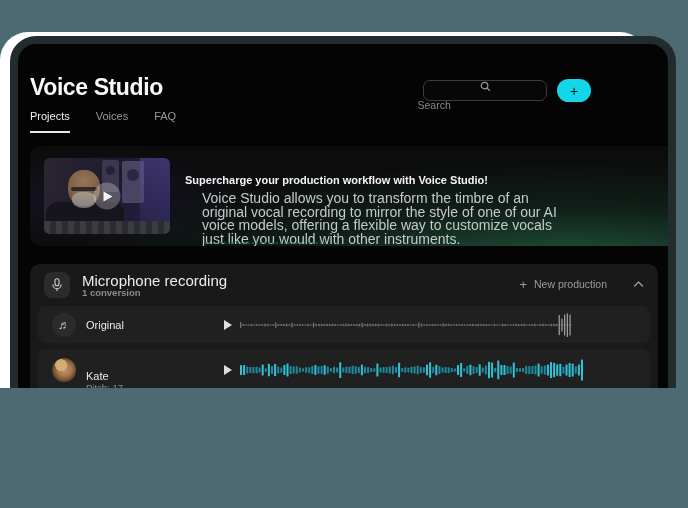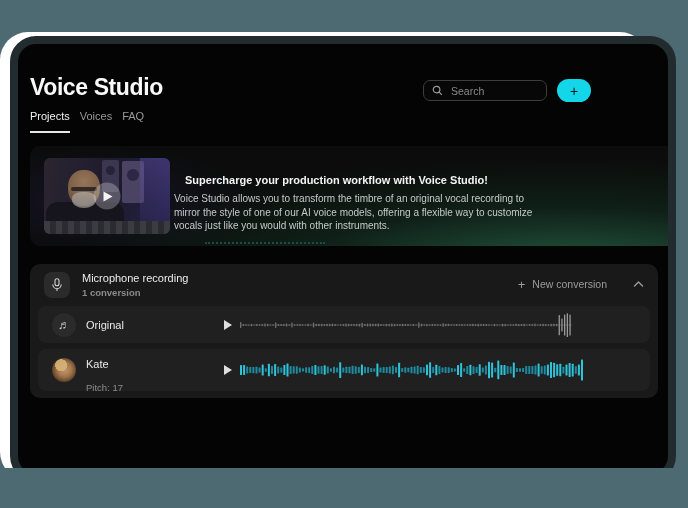--- a/index.html
+++ b/index.html
@@ -1,39 +1,39 @@
 <!DOCTYPE html>
 <html><head>
 <meta charset="utf-8">
 <style>
   html,body{margin:0;padding:0;background:#4d6a72;}
-  .canvas{position:relative;width:688px;height:468px;background:#4d6a72;overflow:hidden;
+  .canvas{position:relative;width:688px;height:388px;background:#4d6a72;overflow:hidden;
           font-family:"Liberation Sans","DejaVu Sans",sans-serif;}
   
   .backcard{position:absolute;left:0;top:32px;width:648px;height:448px;background:#ffffff;border-radius:28px;}
   
   .window{position:absolute;left:10px;top:36px;width:666px;height:446px;box-sizing:border-box;
           background:#040404;border:8px solid #222c2f;border-radius:26px;overflow:hidden;}
   .win-inner{position:absolute;inset:0;}
 
   .page-title{position:absolute;left:12px;top:30px;font-size:23px;font-weight:700;color:#fafafa;letter-spacing:-0.4px;}
 
   .searchbox{position:absolute;left:405px;top:36px;width:124px;height:21px;box-sizing:border-box;
-             border:1px solid #3d3d3d;border-radius:7px;background:#070707;display:flex;align-items:center;padding:0 8px;gap:6px;}
+             border:1px solid #3d3d3d;border-radius:7px;background:#070707;display:flex;align-items:center;padding:0 8px;gap:6px;flex-direction:column;}
   .searchbox svg{flex:0 0 auto;}
   .searchbox input{flex:1;min-width:0;background:transparent;border:none;outline:none;color:#dedede;font-size:10.5px;
                    font-family:"Liberation Sans","DejaVu Sans",sans-serif;}
   .searchbox input::placeholder{color:#8a8a8a;}
 
   .cta{position:absolute;left:539px;top:35px;height:23px;padding:0 13px;border:none;border-radius:12px;
        background:#13d7e9;color:#04181b;font-size:11px;font-weight:700;display:flex;align-items:center;gap:7px;cursor:pointer;
        font-family:"Liberation Sans","DejaVu Sans",sans-serif;}
   .cta .plus{font-size:14px;font-weight:400;line-height:1;}
 
-  .tabs{position:absolute;left:12px;top:66px;display:flex;gap:10px;font-size:11px;}
+  .tabs{position:absolute;left:12px;top:66px;display:flex;gap:26px;font-size:11px;}
   .tab{color:#999999;padding-bottom:9px;cursor:pointer;}
   .tab.active{color:#f0f0f0;border-bottom:2px solid #e8e8e8;}
 
   
   .banner{position:absolute;left:12px;top:102px;width:628px;height:100px;border-radius:10px;overflow:hidden;
           background:
             radial-gradient(95% 135% at 80% 118%, rgba(36,94,66,0.9) 0%, rgba(19,47,35,0.55) 42%, rgba(8,10,9,0) 78%),
             radial-gradient(40% 90% at 10% 55%, rgba(42,34,86,0.35) 0%, rgba(0,0,0,0) 60%),
             #0b0c0b; padding-left: 44px;}
   .banner-dots{position:absolute;left:175px;bottom:2px;width:120px;border-top:2px dotted #1d6a5e;opacity:.65;}
@@ -50,45 +50,45 @@
   .thumb .head::after{content:"";position:absolute;left:4px;bottom:-2px;width:24px;height:16px;border-radius:40% 40% 50% 50%;
                       background:linear-gradient(180deg,rgba(190,190,190,0.55),rgba(150,150,150,0.75));}
   .thumb .body{position:absolute;left:2px;bottom:6px;width:78px;height:26px;border-radius:12px 12px 0 0;background:#16141c;}
   .thumb .desk{position:absolute;left:0;bottom:0;width:100%;height:13px;
                background:repeating-linear-gradient(90deg,#3b3b42 0 6px,#2b2b31 6px 12px);}
   .playbtn{position:absolute;left:50%;top:50%;transform:translate(-50%,-50%);width:27px;height:27px;border-radius:50%;
            background:rgba(225,225,225,0.30);display:flex;align-items:center;justify-content:center;cursor:pointer;}
   .playbtn .tri{width:0;height:0;border-left:9px solid #f4f4f4;border-top:5.5px solid transparent;border-bottom:5.5px solid transparent;margin-left:2px;}
 
   .banner-title{position:absolute;left:155px;top:28px;font-size:11px;font-weight:700;color:#f4f4f4;}
-  .banner-body{position:absolute;left:144px;top:46px;width:372px;font-size:10px;line-height:13.6px;color:#c6c9ca;}
+  .banner-body{position:absolute;left:172px;top:46px;width:372px;font-size:14px;line-height:13.6px;color:#c6c9ca;}
 
   
   .card{position:absolute;left:12px;top:220px;width:628px;height:134px;background:#19191a;border-radius:10px;}
   .card-header{position:absolute;left:0;top:0;width:100%;height:40px;}
   .mic-sq{position:absolute;left:14px;top:8px;width:26px;height:26px;border-radius:8px;background:#2b2b2c;
           display:flex;align-items:center;justify-content:center;}
-  .card-title{position:absolute;left:52px;top:8px;font-size:11px;color:#ececec;}
+  .card-title{position:absolute;left:52px;top:8px;font-size:15px;color:#ececec;}
   .card-sub{position:absolute;left:52px;top:23px;font-size:9.5px;color:#8b8b8b;font-weight:bold;}
   .header-right{position:absolute;right:14px;top:0;height:40px;display:flex;align-items:center;gap:20px;}
   .new-conv{display:flex;align-items:center;gap:7px;color:#9c9c9c;font-size:10.5px;cursor:pointer;background:none;border:none;
             font-family:"Liberation Sans","DejaVu Sans",sans-serif;}
   .new-conv .plus{font-size:13px;line-height:1;}
   .chev{cursor:pointer;display:flex;align-items:center;}
 
   .track{position:absolute;left:8px;width:612px;background:#202021;border-radius:8px;}
   .track.t0{top:42px;height:37px;}
   .track.t1{top:85px;height:42px;}
   .track-icon{position:absolute;left:14px;top:50%;transform:translateY(-50%);width:24px;height:24px;border-radius:50%;
               background:#2b2b2c;display:flex;align-items:center;justify-content:center;color:#cfcfcf;font-size:12px;overflow:hidden;}
   .avatar{background:
             radial-gradient(circle at 38% 30%,rgba(214,178,120,0.9) 0 26%,rgba(0,0,0,0) 27%),
             radial-gradient(circle at 52% 48%,#c49a6e 0%,#a3764c 40%,#5f4128 70%,#241a12 100%);}
   .track-name{position:absolute;left:48px;top:50%;transform:translateY(-50%);font-size:11px;color:#e9e9e9;}
-  .track.t1 .track-name{top:9px;transform:none;}
+  .track.t1 .track-name{top:21px;transform:none;}
   .track-pitch{position:absolute;left:48px;top:23px;font-size:9.5px;color:#8b8b8b;margin-top:10px;}
   .row-play{position:absolute;left:182px;top:50%;transform:translateY(-50%);width:16px;height:16px;background:none;border:none;
             display:flex;align-items:center;justify-content:center;cursor:pointer;padding:0;}
   .row-play .tri{width:0;height:0;border-left:8px solid #dedede;border-top:5px solid transparent;border-bottom:5px solid transparent;}
   .wave{position:absolute;left:202px;top:50%;transform:translateY(-50%);cursor:pointer;}
 </style>
 </head>
 <body>
 
 <div class="canvas">
@@ -141,21 +141,21 @@
               <rect x="4" y="0.8" width="4" height="7" rx="2" fill="none" stroke="#d2d2d2" stroke-width="1.1"></rect>
               <path d="M1.8,6.5 a4.2,4.2 0 0 0 8.4,0" fill="none" stroke="#d2d2d2" stroke-width="1.1"></path>
               <line x1="6" y1="10.8" x2="6" y2="13" stroke="#d2d2d2" stroke-width="1.1"></line>
             </svg>
           </div>
           <div class="card-title">Microphone recording</div>
           <div class="card-sub">1 conversion</div>
           <div class="header-right">
             <button class="new-conv">
               <span class="plus">+</span>
-              <span>New conversion</span>
+              <span>New production</span>
             </button>
             <div class="chev">
               <svg width="11" height="8" viewBox="0 0 11 8">
                 <polyline points="1.5,6 5.5,2 9.5,6" fill="none" stroke="#9a9a9a" stroke-width="1.4" stroke-linecap="round" stroke-linejoin="round"></polyline>
               </svg>
             </div>
           </div>
         </div>
 
         <div class="track t0">

